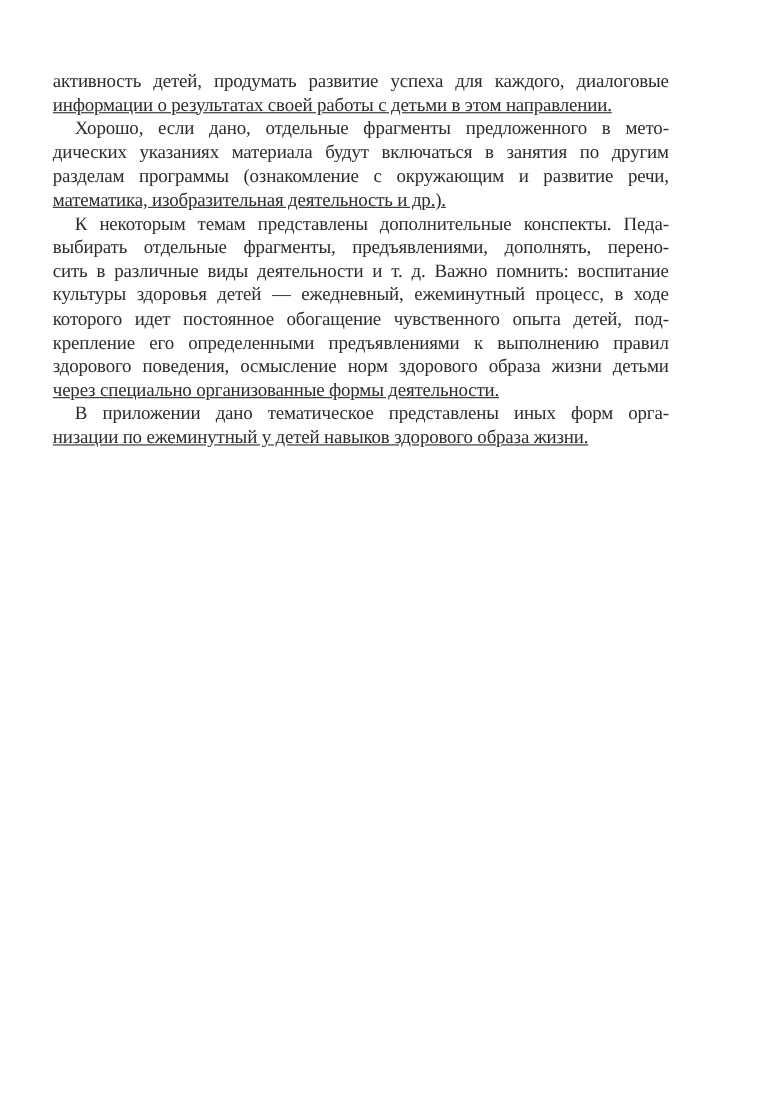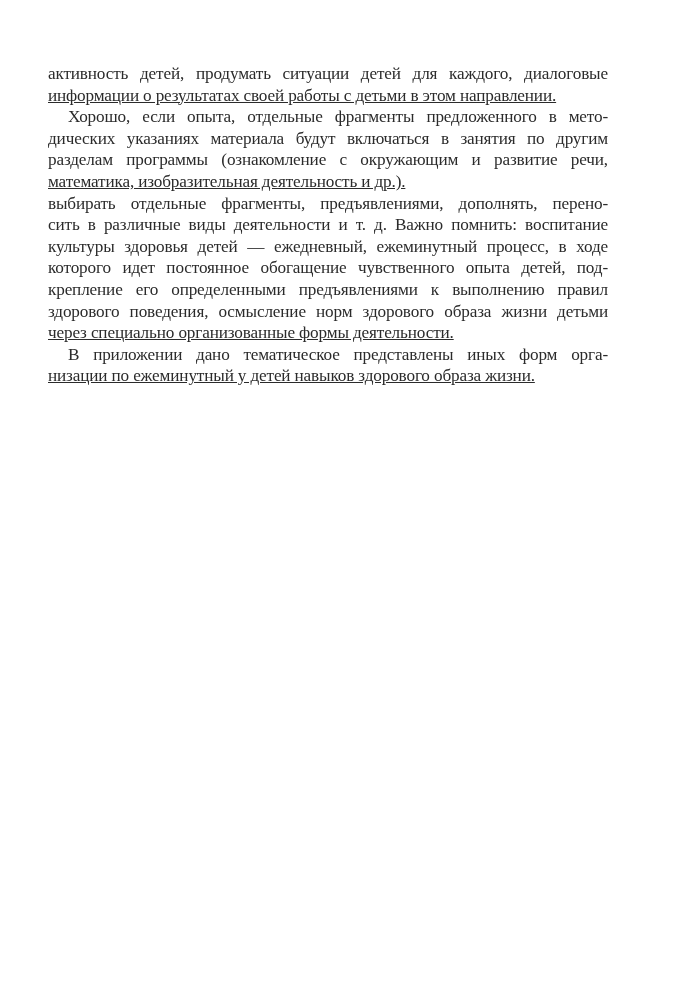--- a/index.html
+++ b/index.html
@@ -41,32 +41,33 @@
     .paragraph {
       margin: 0;
     }
   </style>
 </head>
 <body>
 
 <div class="page">
 
   <div class="paragraph">
-    <span class="line">активность детей, продумать ситуации детей для каждого, диалоговые</span>
+    <span class="line">активность детей, продумать развитие успеха для каждого, диалоговые</span>
     <span class="line last">информации о результатах своей работы с детьми в этом направлении.</span>
   </div>
 
   <div class="paragraph">
-    <span class="line indent">Хорошо, если опыта, отдельные фрагменты предложенного в мето-</span>
+    <span class="line indent">Хорошо, если дано, отдельные фрагменты предложенного в мето-</span>
     <span class="line">дических указаниях материала будут включаться в занятия по другим</span>
     <span class="line">разделам программы (ознакомление с окружающим и развитие речи,</span>
     <span class="line last">математика, изобразительная деятельность и др.).</span>
   </div>
 
   <div class="paragraph">
+    <span class="line indent">К некоторым темам представлены дополнительные конспекты. Педа-</span>
     <span class="line">выбирать отдельные фрагменты, предъявлениями, дополнять, перено-</span>
     <span class="line">сить в различные виды деятельности и т. д. Важно помнить: воспитание</span>
     <span class="line">культуры здоровья детей — ежедневный, ежеминутный процесс, в ходе</span>
     <span class="line">которого идет постоянное обогащение чувственного опыта детей, под-</span>
     <span class="line">крепление его определенными предъявлениями к выполнению правил</span>
     <span class="line">здорового поведения, осмысление норм здорового образа жизни детьми</span>
     <span class="line last">через специально организованные формы деятельности.</span>
   </div>
 
   <div class="paragraph">

